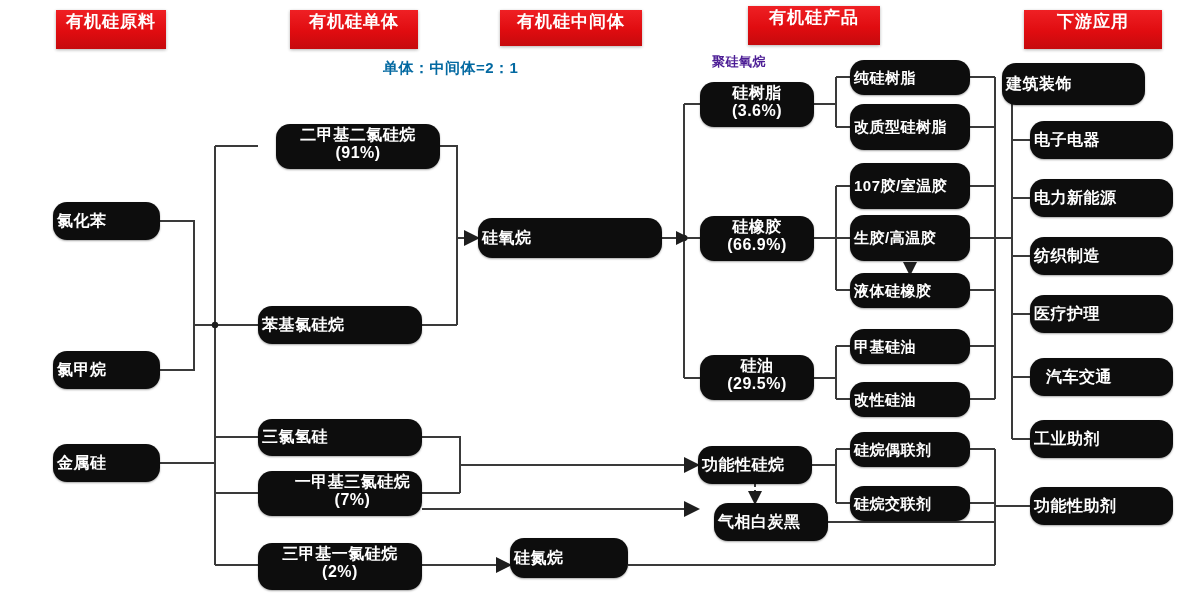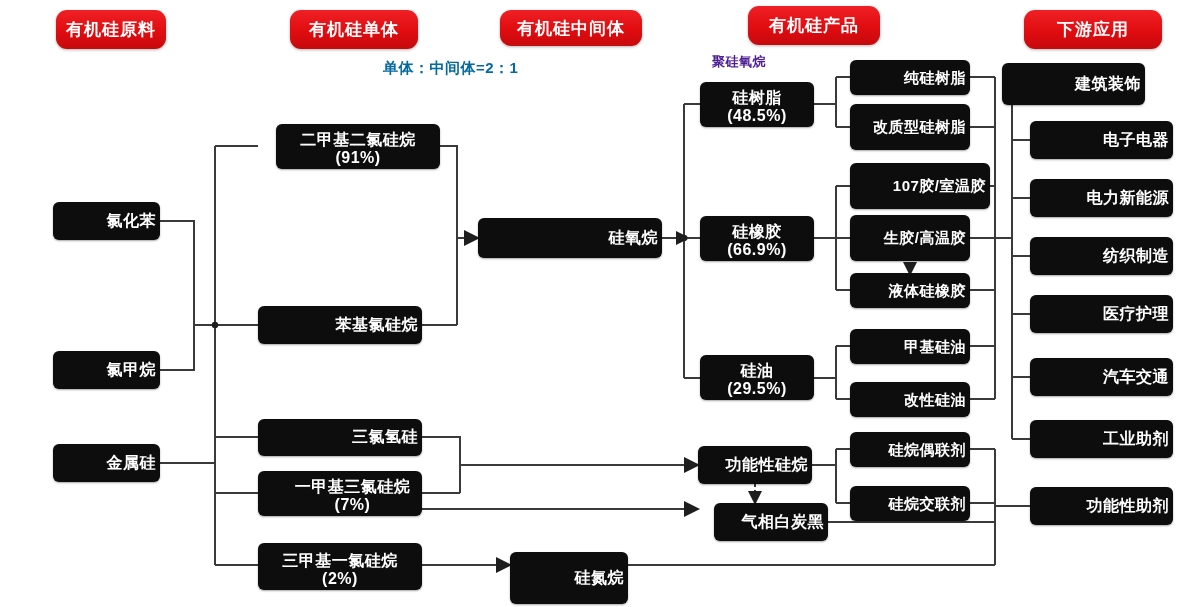--- a/index.html
+++ b/index.html
@@ -11,41 +11,41 @@
   }
   #chart{position:absolute;left:0;top:0;width:1200px;height:607px;}
 
   
   #wires{position:absolute;left:0;top:0;width:1200px;height:607px;z-index:1;}
 
   
   .node{
     position:absolute;z-index:3;
     background:#0d0d0d;color:#ffffff;
-    border-radius:6px;
-    display:flex;align-items:center;justify-content:flex-end;
+    border-radius:14px;
+    display:flex;align-items:center;justify-content:flex-start;
     text-align:center;
     font-weight:bold;
     line-height:1.14;
     letter-spacing:.5px;
     box-sizing:border-box;
     padding:2px 4px;
     box-shadow:0 1px 2px rgba(0,0,0,.35);
     -webkit-font-smoothing:antialiased;
   }
   .node span{display:block;}
 
   
   .pill{
     position:absolute;z-index:4;
     background:#e60f13;
     background-image:linear-gradient(180deg,#ef2024 0%,#e00c10 55%,#c60a0d 100%);
     color:#ffffff;
-    border-radius:11px;
-    display:flex;align-items:center;justify-content:center;
+    border-radius:0;
+    display:flex;justify-content:center;
     font-weight:bold;font-size:17px;letter-spacing:1px;
     box-shadow:0 1px 3px rgba(0,0,0,.3);
     box-sizing:border-box;
   }
 
   
   .flabel{
     position:absolute;z-index:4;
     color:#4c1d95;font-size:13px;font-weight:bold;
     white-space:nowrap;letter-spacing:.5px;
@@ -206,27 +206,27 @@
     <span>(7%)</span>
   </div>
   <div class="node fs16" style="left:258px;top:543px;width:164px;height:47px;flex-direction:column;">
     <span>三甲基一氯硅烷</span>
     <span>(2%)</span>
   </div>
 
   <div class="node fs16" style="left:478px;top:218px;width:184px;height:40px;">
     <span>硅氧烷</span>
   </div>
-  <div class="node fs16" style="left:510px;top:552px;width:118px;height:52px;">
+  <div class="node fs16" style="left:510px;top:538px;width:118px;height:40px;">
     <span>硅氮烷</span>
   </div>
 
   <div class="node fs16" style="left:700px;top:82px;width:114px;height:45px;flex-direction:column;">
     <span>硅树脂</span>
-    <span>(48.5%)</span>
+    <span>(3.6%)</span>
   </div>
   <div class="node fs16" style="left:700px;top:216px;width:114px;height:45px;flex-direction:column;">
     <span>硅橡胶</span>
     <span>(66.9%)</span>
   </div>
   <div class="node fs16" style="left:700px;top:355px;width:114px;height:45px;flex-direction:column;">
     <span>硅油</span>
     <span>(29.5%)</span>
   </div>
 
@@ -236,21 +236,21 @@
   <div class="node fs16" style="left:698px;top:503px;width:114px;height:38px;margin-left:16px;">
     <span>气相白炭黑</span>
   </div>
 
   <div class="node fs15" style="left:850px;top:60px;width:120px;height:35px;">
     <span>纯硅树脂</span>
   </div>
   <div class="node fs15" style="left:850px;top:104px;width:120px;height:46px;">
     <span>改质型硅树脂</span>
   </div>
-  <div class="node fs15" style="left:850px;top:163px;width:140px;height:46px;">
+  <div class="node fs15" style="left:850px;top:163px;width:120px;height:46px;">
     <span>107胶/室温胶</span>
   </div>
   <div class="node fs15" style="left:850px;top:215px;width:120px;height:46px;">
     <span>生胶/高温胶</span>
   </div>
   <div class="node fs15" style="left:850px;top:273px;width:120px;height:35px;">
     <span>液体硅橡胶</span>
   </div>
   <div class="node fs15" style="left:850px;top:329px;width:120px;height:35px;">
     <span>甲基硅油</span>

